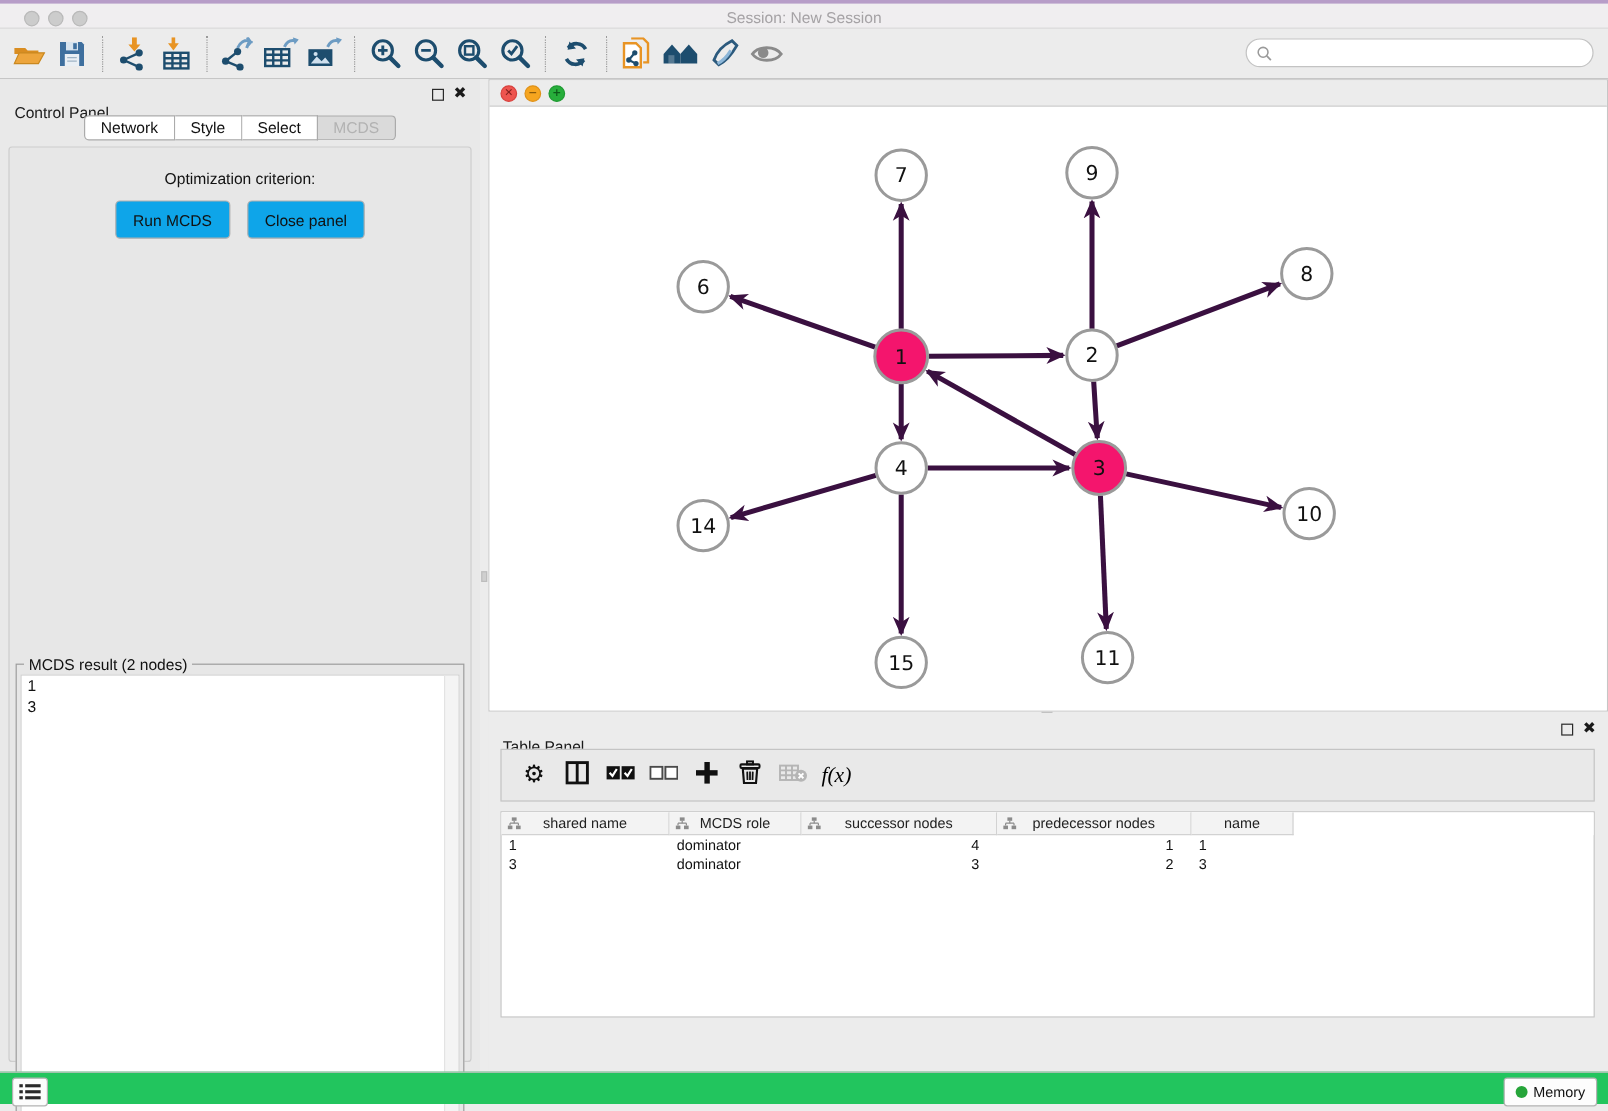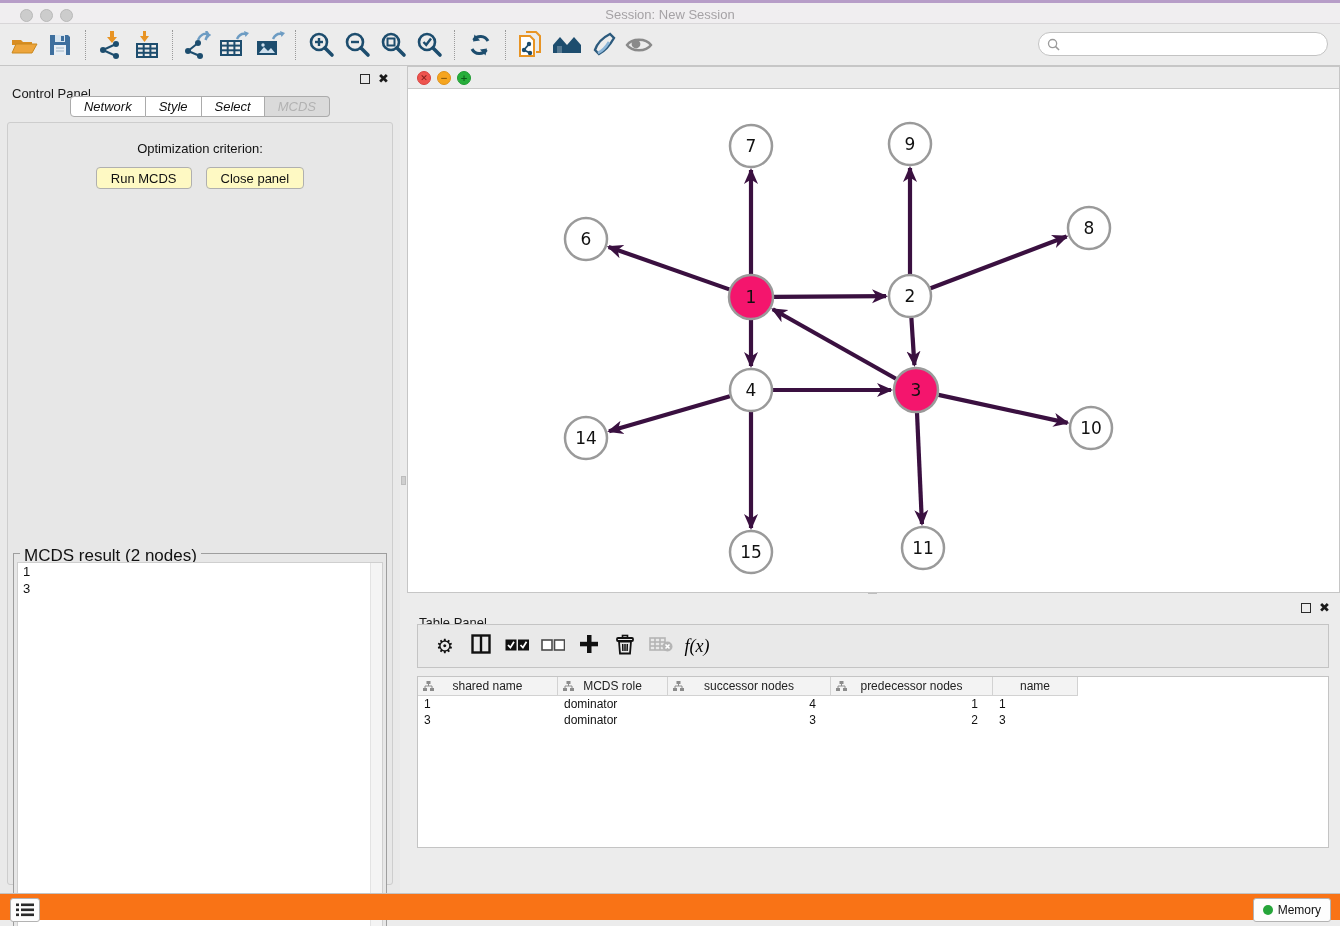--- a/index.html
+++ b/index.html
@@ -25,42 +25,42 @@
     background:#ffffff; border:1px solid #c3c3c3; border-radius:12px; display:flex; align-items:center; padding-left:8px; }
   .search-wrap input { border:none; outline:none; flex:1; font-size:12px; background:transparent; height:18px; }
 
   
   .control-panel { position:absolute; left:0; top:66px; width:400px; height:827px; background:#e9e9e9; }
   .panel-head { position:relative; height:26px; }
   .panel-title { position:absolute; left:12px; top:6px; font-size:13px; color:#1a1a1a;margin-top:14px; }
   .float-ic { position:absolute; width:10px; height:10px; border:1.6px solid #2a2a2a; background:transparent; top:8px; }
   .close-ic { position:absolute; top:5px; font-size:13px; font-weight:bold; color:#1a1a1a; font-family:"DejaVu Sans",sans-serif; }
   .cp-tabs { position:absolute; left:0; top:30px; width:400px; height:22px; display:flex; justify-content:center; }
-  .tab-seg { display:flex;font-style:italic; }
+  .tab-seg { display:flex; }
   .seg-tab { height:21px; padding:0 13px; background:#ffffff; border:1px solid #ababab; border-left:none;
     font-size:13px; color:#111; display:flex; align-items:center; }
   .seg-tab:first-child { border-left:1px solid #ababab; border-radius:4px 0 0 4px; }
   .seg-tab:last-child { border-radius:0 4px 4px 0; }
   .seg-tab.selected { background:#dadada; color:#b2b2b2; }
   .cp-body { position:absolute; left:7px; top:56px; width:386px; height:763px;
     background:#e7e7e7; border:1px solid #cdcdcd; border-radius:3px; }
   .opt-label { margin-top:18px; text-align:center; font-size:13px; color:#111; }
   .dropdown { position:relative; margin:8px auto 0 auto; width:310px; height:22px; background:#ffffff;
     border:1px solid #b7b7b7; border-radius:5px; font-size:13px; color:#111;
     display:flex; align-items:center; padding-left:9px; }
   .dd-spin { position:absolute; right:6px; top:3px; display:flex; flex-direction:column; gap:2px; }
   .dd-spin i { width:0; height:0; border-left:4px solid transparent; border-right:4px solid transparent; }
   .dd-up { border-bottom:5px solid #4a4a4a; }
   .dd-down { border-top:5px solid #4a4a4a; }
   .cp-buttons { margin-top:11px; display:flex; justify-content:center; gap:14px; }
-  .btn { height:22px; padding:0 14px; background:#fef9c3; border:1px solid #b0b0b0; border-radius:4px;
+  .btn { height:32px; padding:0 14px; background:#0ea5e9; border:1px solid #b0b0b0; border-radius:4px;
     font-size:13px; color:#111; display:flex; align-items:center; }
   .result-box { position:absolute; left:5px; top:430px; width:374px; height:380px;
     border:1px solid #9e9e9e; background:#e7e7e7; }
-  .result-legend { position:absolute; left:6px; top:-8px; background:#e7e7e7; padding:0 4px; font-size:17px; color:#111; }
+  .result-legend { position:absolute; left:6px; top:-8px; background:#e7e7e7; padding:0 4px; font-size:13px; color:#111; }
   .result-inner { position:absolute; left:3px; top:8px; right:3px; bottom:3px; background:#ffffff;
     border:1px solid #cfcfcf; overflow:hidden; }
   .result-line { font-size:13px; color:#111; padding-left:5px; line-height:17px; }
   .result-scroll { position:absolute; right:0; top:0; bottom:0; width:12px; background:#f4f4f4; border-left:1px solid #e3e3e3; }
 
   
   .v-divider { position:absolute; left:400px; top:66px; width:7px; height:827px; background:#ececec; }
   .v-handle { position:absolute; left:1px; top:410px; width:5px; height:9px; background:#cfcfcf; border:1px solid #bdbdbd; }
   .h-handle { position:absolute; left:868px; top:589px; width:9px; height:5px; background:#cfcfcf; border:1px solid #bdbdbd; }
 
@@ -91,21 +91,21 @@
   .th-cell { height:19px; background:#f3f3f3; border-right:1px solid #d2d2d2; border-bottom:1px solid #d2d2d2;
     display:flex; align-items:center; justify-content:center; gap:5px; font-size:12px; color:#222; position:relative; }
   .th-sort { position:absolute; left:5px; top:4px; }
   .tp-row { display:flex; height:16px; font-size:12px; color:#111; }
   .td-cell { height:16px; padding-top:1px; }
   .al { text-align:left; padding-left:6px; }
   .ar { text-align:right; padding-right:15px; }
   .tp-tabs { position:absolute; left:0; width:933px; top:261px; height:23px; display:flex; justify-content:center; }
 
   
-  .status-bar { position:absolute; left:0; top:893px; width:1340px; height:27px; background:#f97316; border-top:1px solid #c3c3c3; }
+  .status-bar { position:absolute; left:0; top:893px; width:1340px; height:27px; background:#22c55e; border-top:1px solid #c3c3c3; }
   .list-btn { position:absolute; left:10px; top:4px; width:30px; height:24px; background:#fdfdfd;
     border:1px solid #b3b3b3; border-radius:3px; display:flex; align-items:center; justify-content:center; }
   .memory-btn { position:absolute; right:9px; top:4px; height:24px; background:#fdfdfd; border:1px solid #b3b3b3;
     border-radius:3px; display:flex; align-items:center; gap:5px; padding:0 9px; font-size:12px; color:#111; }
   .mem-dot { width:10px; height:10px; border-radius:50%; background:#26a53a; }
 </style>
 </head>
 <body>
 
 <div class="app">

